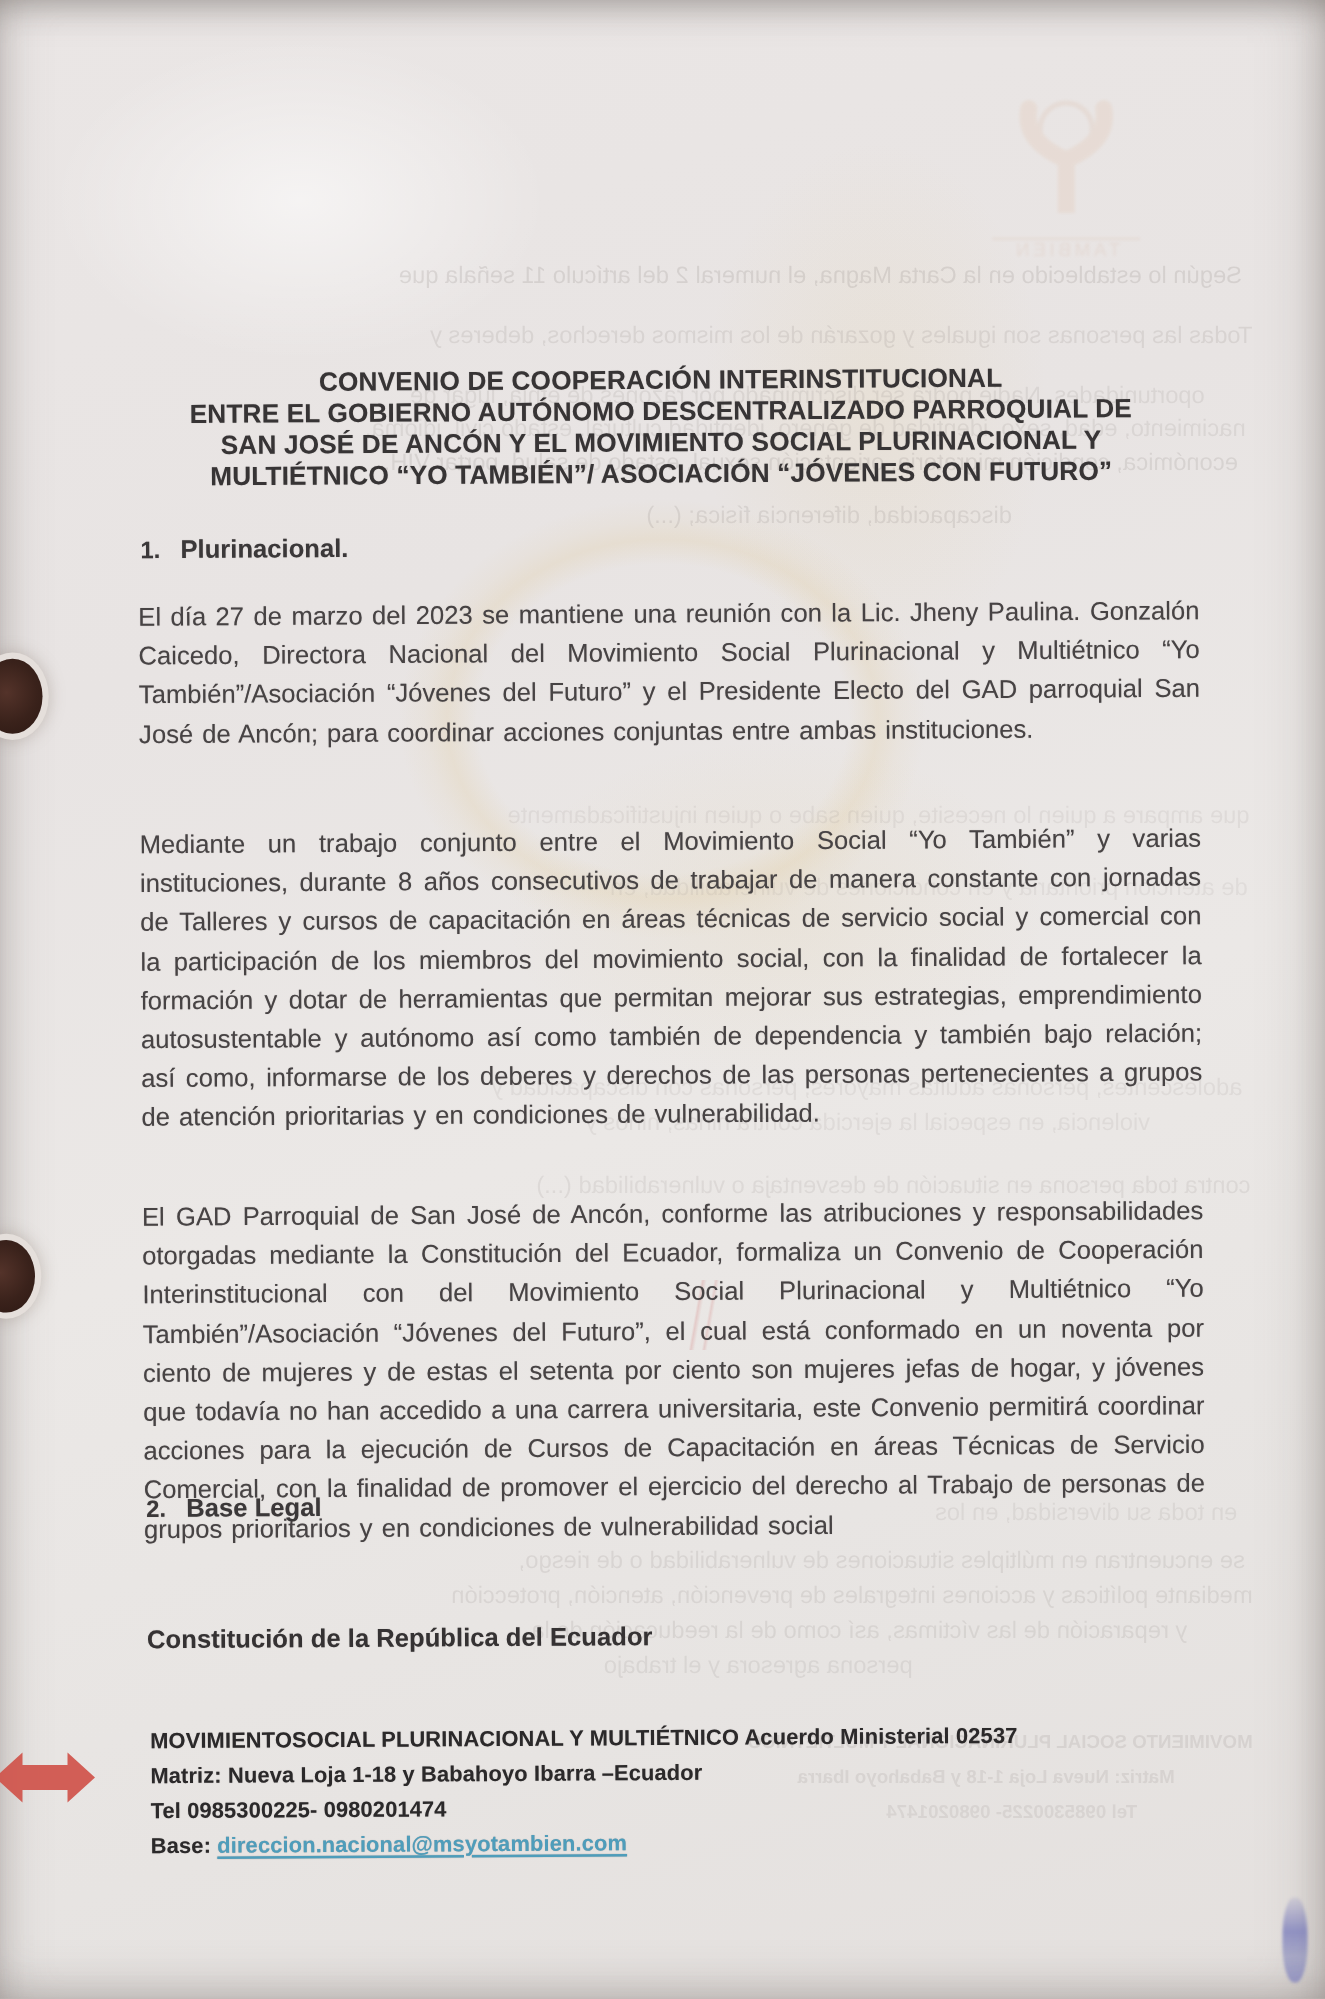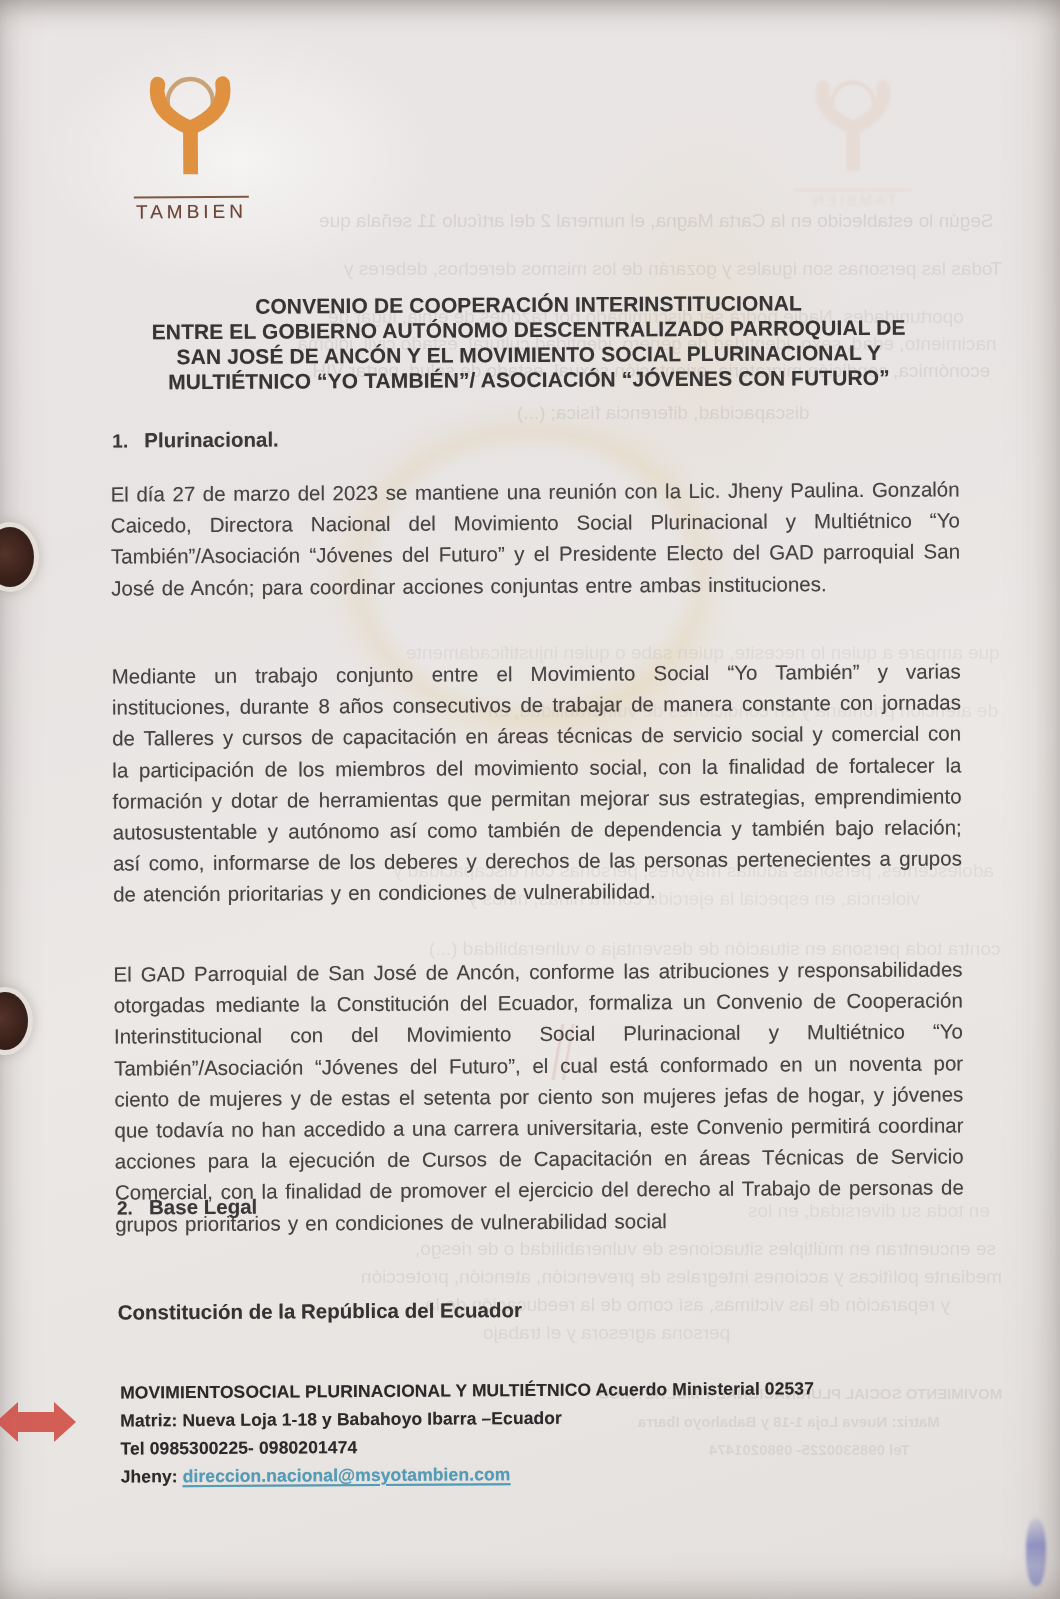--- a/index.html
+++ b/index.html
@@ -132,29 +132,20 @@
 
   <div class="hole h1"></div>
   <div class="hole h2"></div>
   <svg class="arrow-marker" width="84" height="52" viewBox="0 0 84 52">
     <polygon points="2,26 24,6 24,16 60,16 60,6 82,26 60,46 60,36 24,36 24,46" fill="#d0544b" opacity="0.93"></polygon>
   </svg>
   <div class="ink-smudge"></div>
 
   <div class="content">
 
-    <div class="logo">
-      <svg viewBox="0 0 110 120" width="108" height="118">
-        <circle cx="55" cy="30" r="23" fill="none" stroke="#c9a277" stroke-width="4.5"></circle>
-        <path d="M22,12 C18,34 34,48 55,57" stroke="#e0913f" stroke-width="15" fill="none" stroke-linecap="round"></path>
-        <path d="M88,12 C92,34 76,48 55,57" stroke="#e0913f" stroke-width="15" fill="none" stroke-linecap="round"></path>
-        <path d="M55,54 L55,104" stroke="#e0913f" stroke-width="15" fill="none"></path>
-      </svg>
-      <div class="logo-text">TAMBIEN</div>
-    </div>
 
     <div class="title">
       <div>CONVENIO DE COOPERACIÓN INTERINSTITUCIONAL</div>
       <div>ENTRE EL GOBIERNO AUTÓNOMO DESCENTRALIZADO PARROQUIAL DE</div>
       <div>SAN JOSÉ DE ANCÓN Y EL MOVIMIENTO SOCIAL PLURINACIONAL Y</div>
       <div>MULTIÉTNICO “YO TAMBIÉN”/ ASOCIACIÓN “JÓVENES CON FUTURO”</div>
     </div>
 
     <div class="heading h-antecedentes">
       <span class="num">1.</span><span>Plurinacional.</span>
@@ -168,19 +159,19 @@
       <span class="num">2.</span><span>Base Legal</span>
     </div>
 
     <div class="subheading">Constitución de la República del Ecuador</div>
 
     <div class="footer">
       <div>MOVIMIENTOSOCIAL PLURINACIONAL Y MULTIÉTNICO Acuerdo Ministerial  02537</div>
       <div>Matriz: Nueva Loja 1-18 y Babahoyo Ibarra –Ecuador</div>
       <div>Tel 0985300225-  0980201474</div>
       <div>
-        <span>Jheny:</span>
+        <span>Base:</span>
         <span class="mail-link">direccion.nacional@msyotambien.com</span>
       </div>
     </div>
 
   </div>
 </div>
 
 </body></html>

